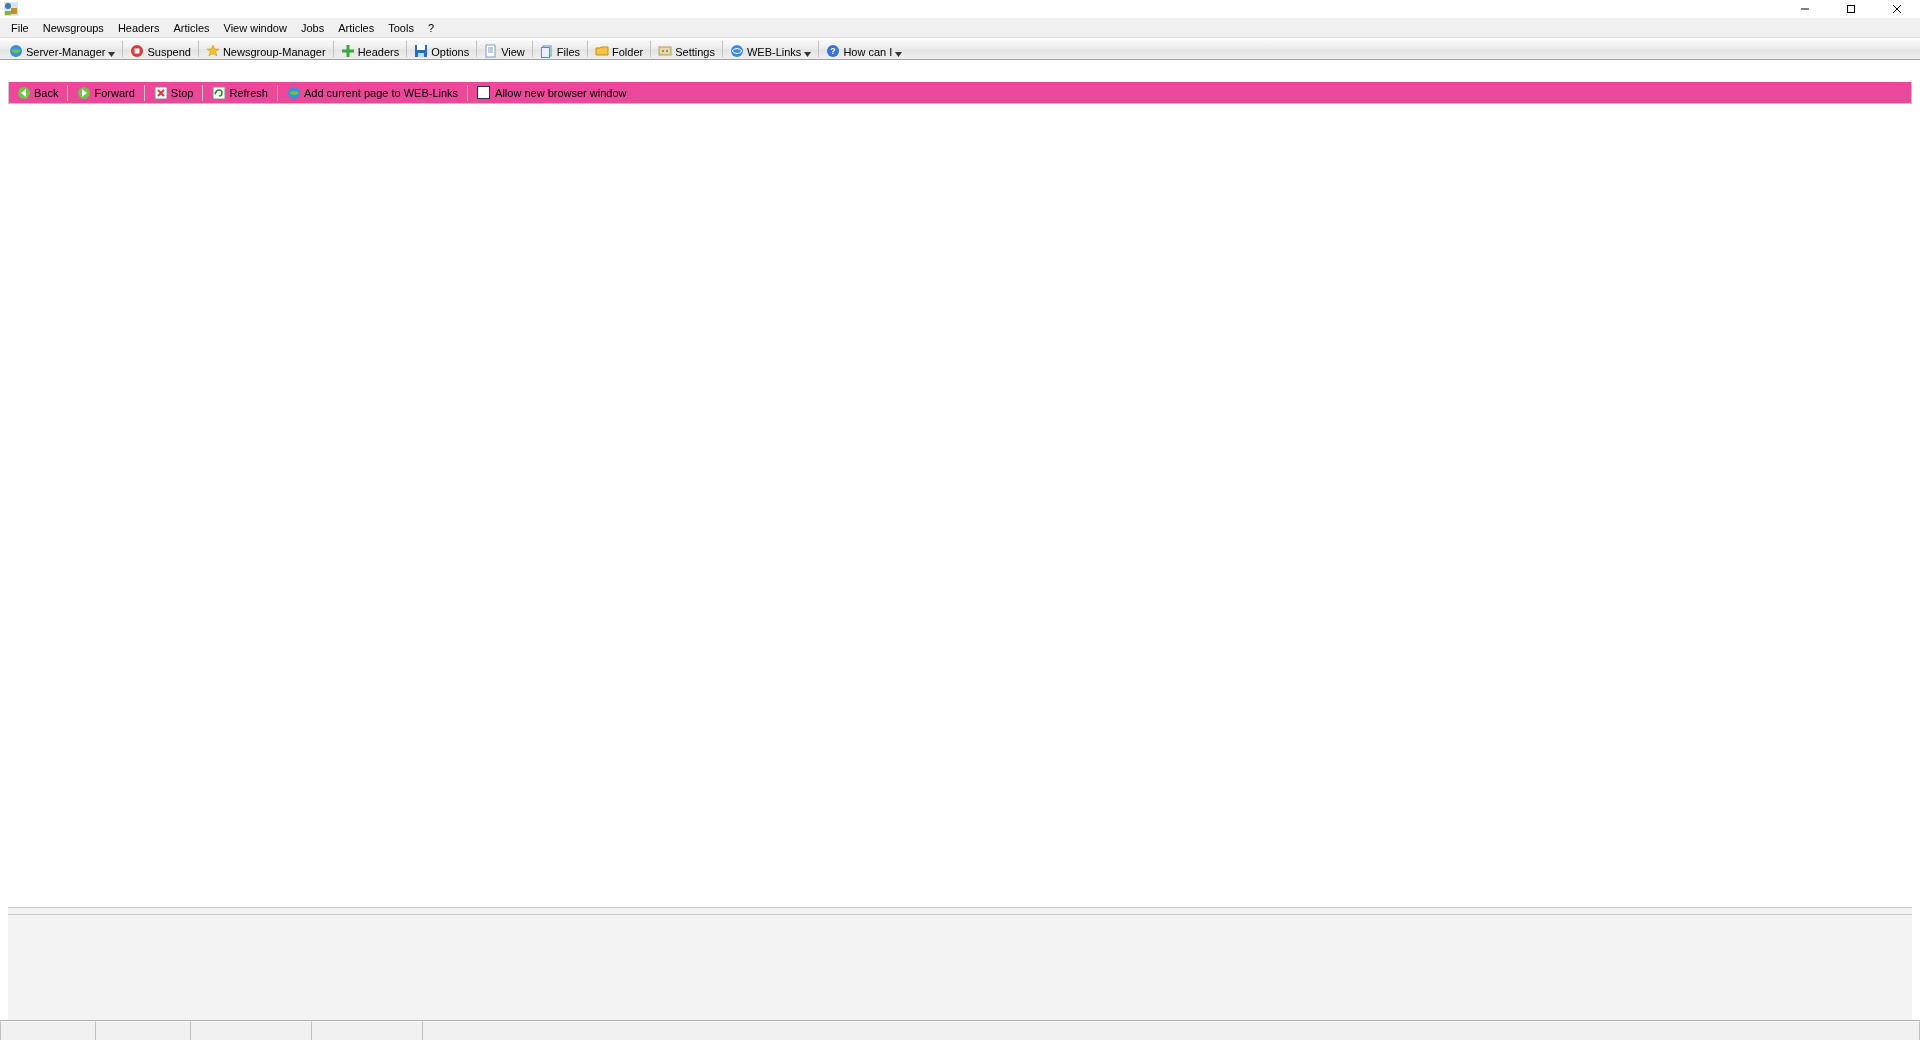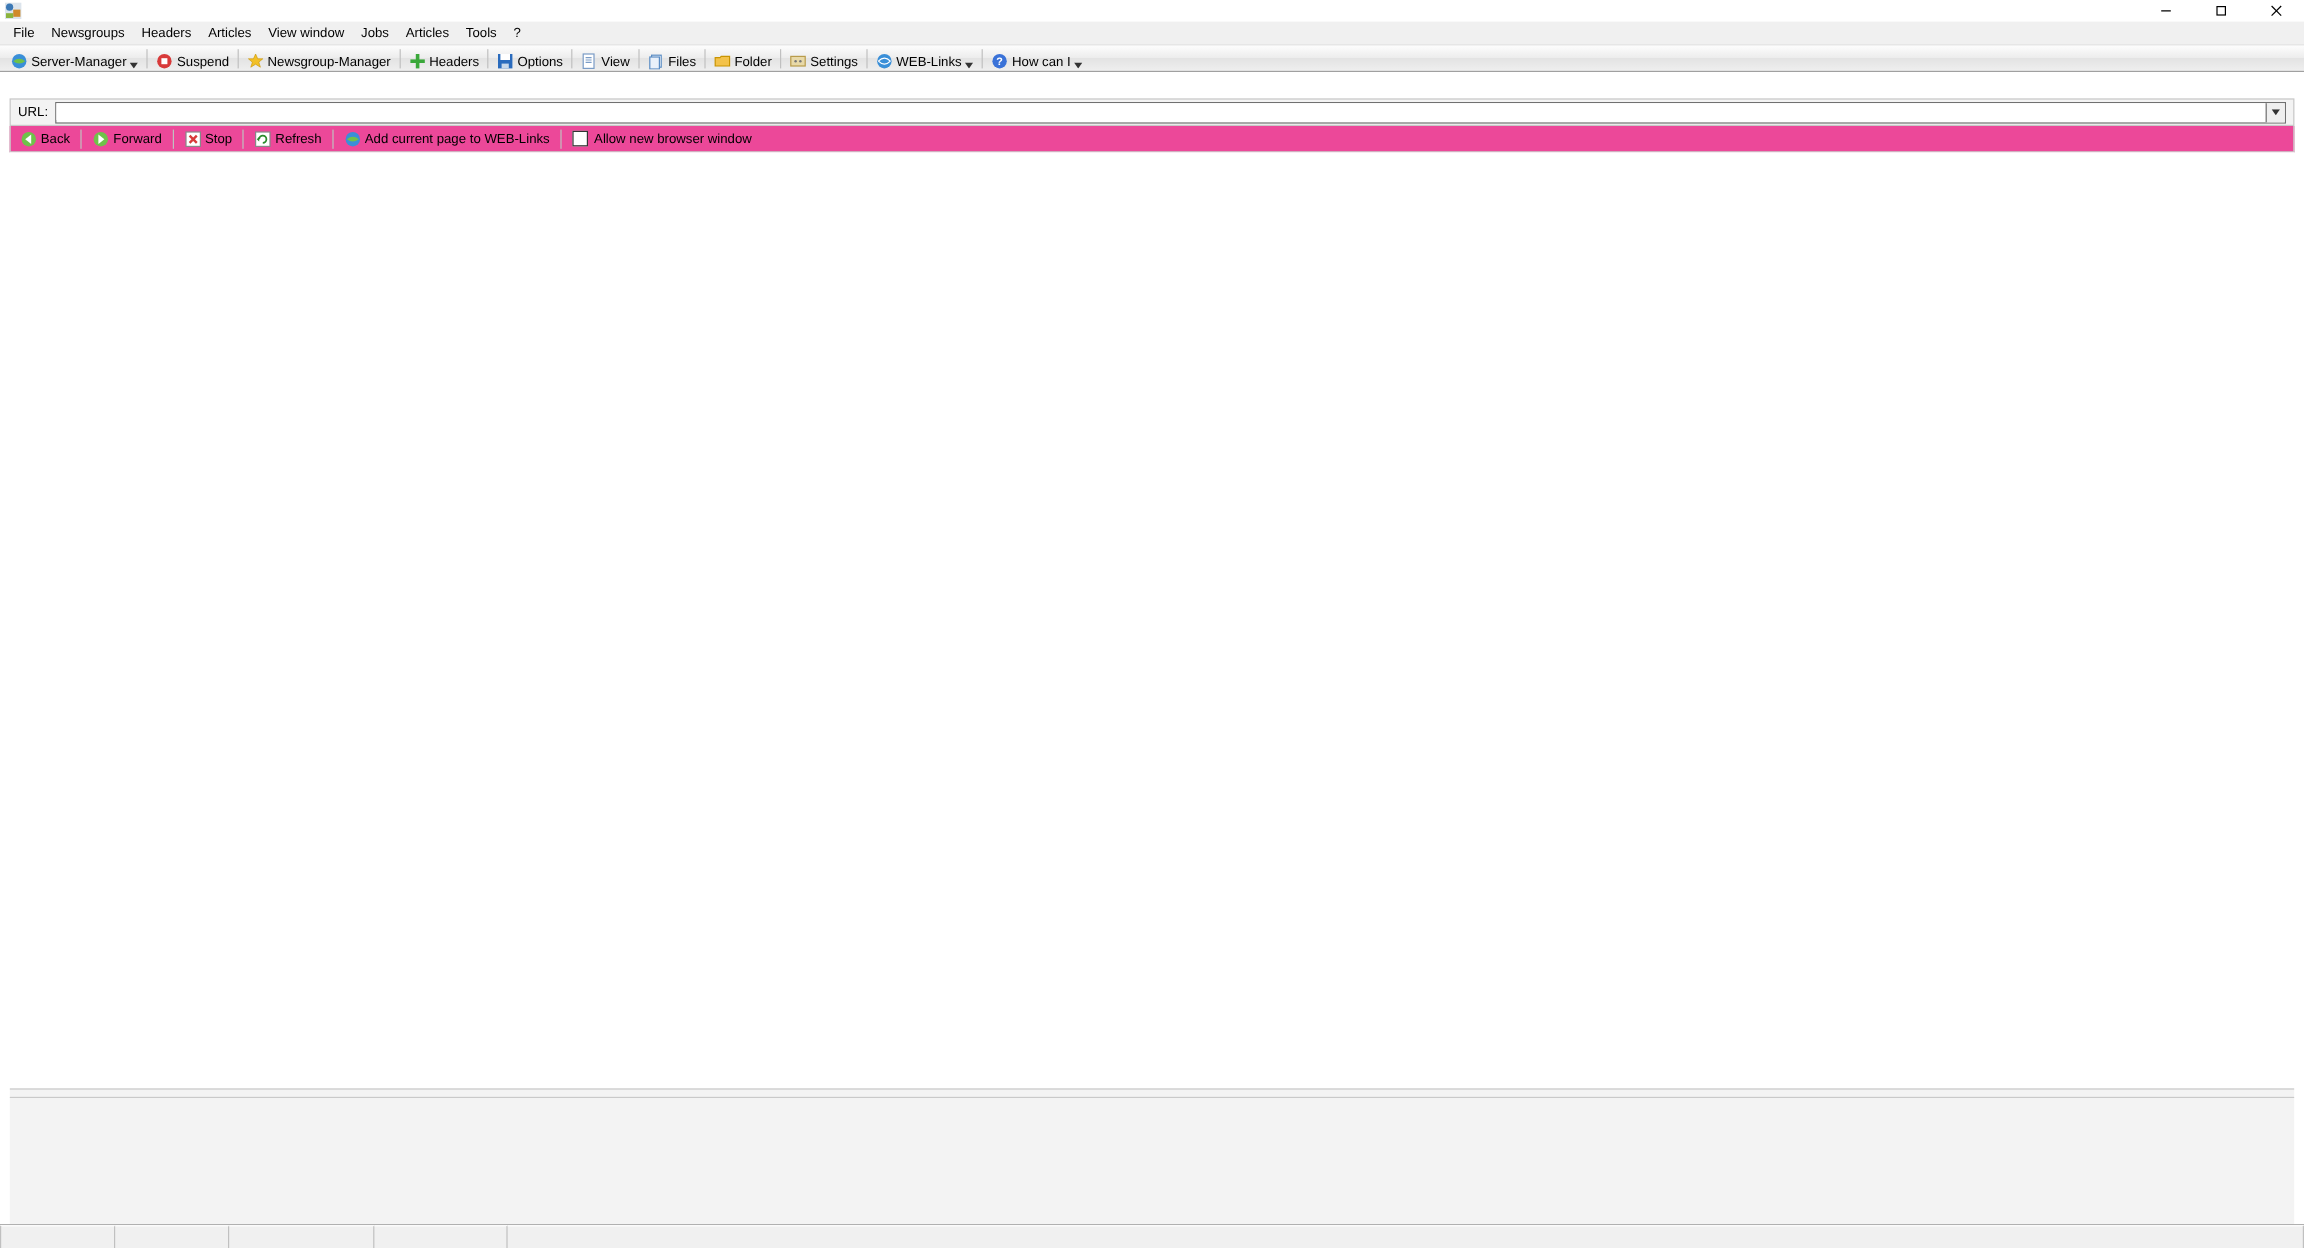--- a/index.html
+++ b/index.html
@@ -224,31 +224,20 @@
       <span class="tb-drop">
           <svg viewBox="0 0 7 5">
             <polygon points="0,0 7,0 3.5,5" fill="#333"></polygon>
           </svg>
         </span>
     </div>
   </div>
 
   <div class="spacer-top"></div>
 
-  <div class="urlbar">
-    <label>URL:</label>
-    <div class="url-combo">
-      <input class="url-input" type="text" value="" style="">
-      <div class="url-drop">
-        <svg viewBox="0 0 7 5" width="7" height="5">
-            <polygon points="0,0 7,0 3.5,5" fill="#333"></polygon>
-          </svg>
-      </div>
-    </div>
-  </div>
 
   <div class="b-toolbar">
     <div class="b-btn">
       <span class="ic">
         <svg viewBox="0 0 14 14">
             <circle cx="7" cy="7" r="6" fill="#6fc24a"></circle>
             <polygon points="9,3 9,11 4,7" fill="#fff"></polygon>
           </svg>
       </span>
       <span>Back</span>

